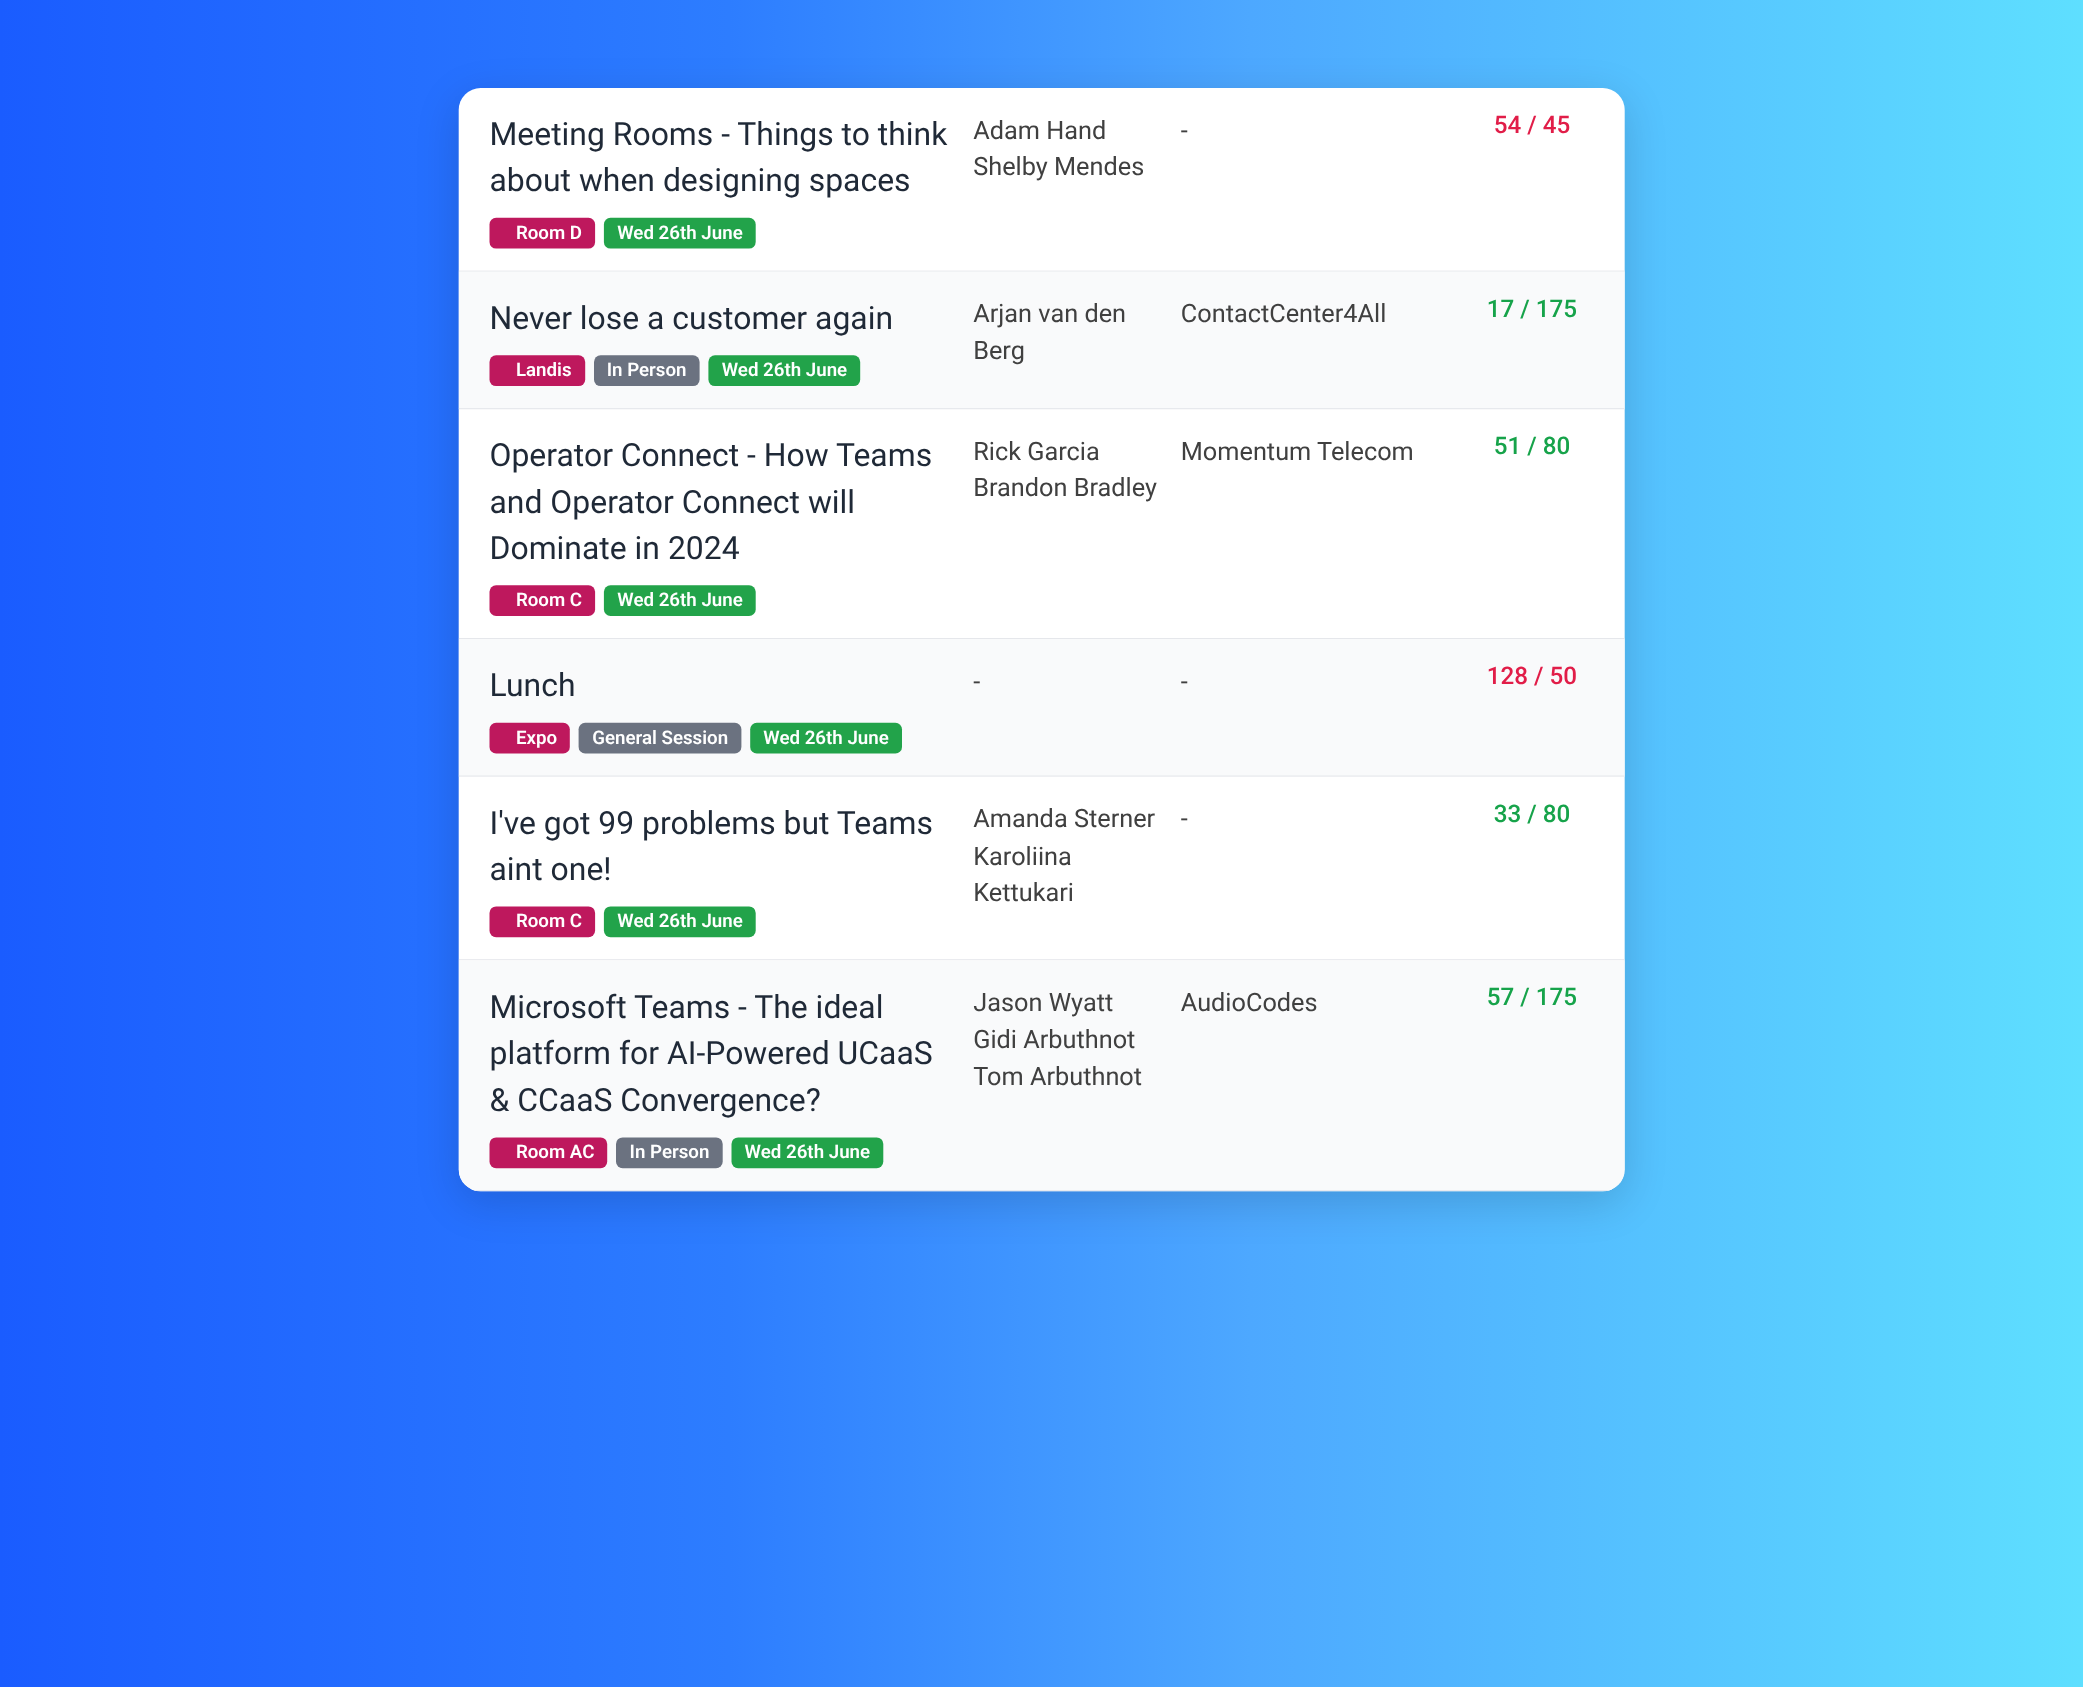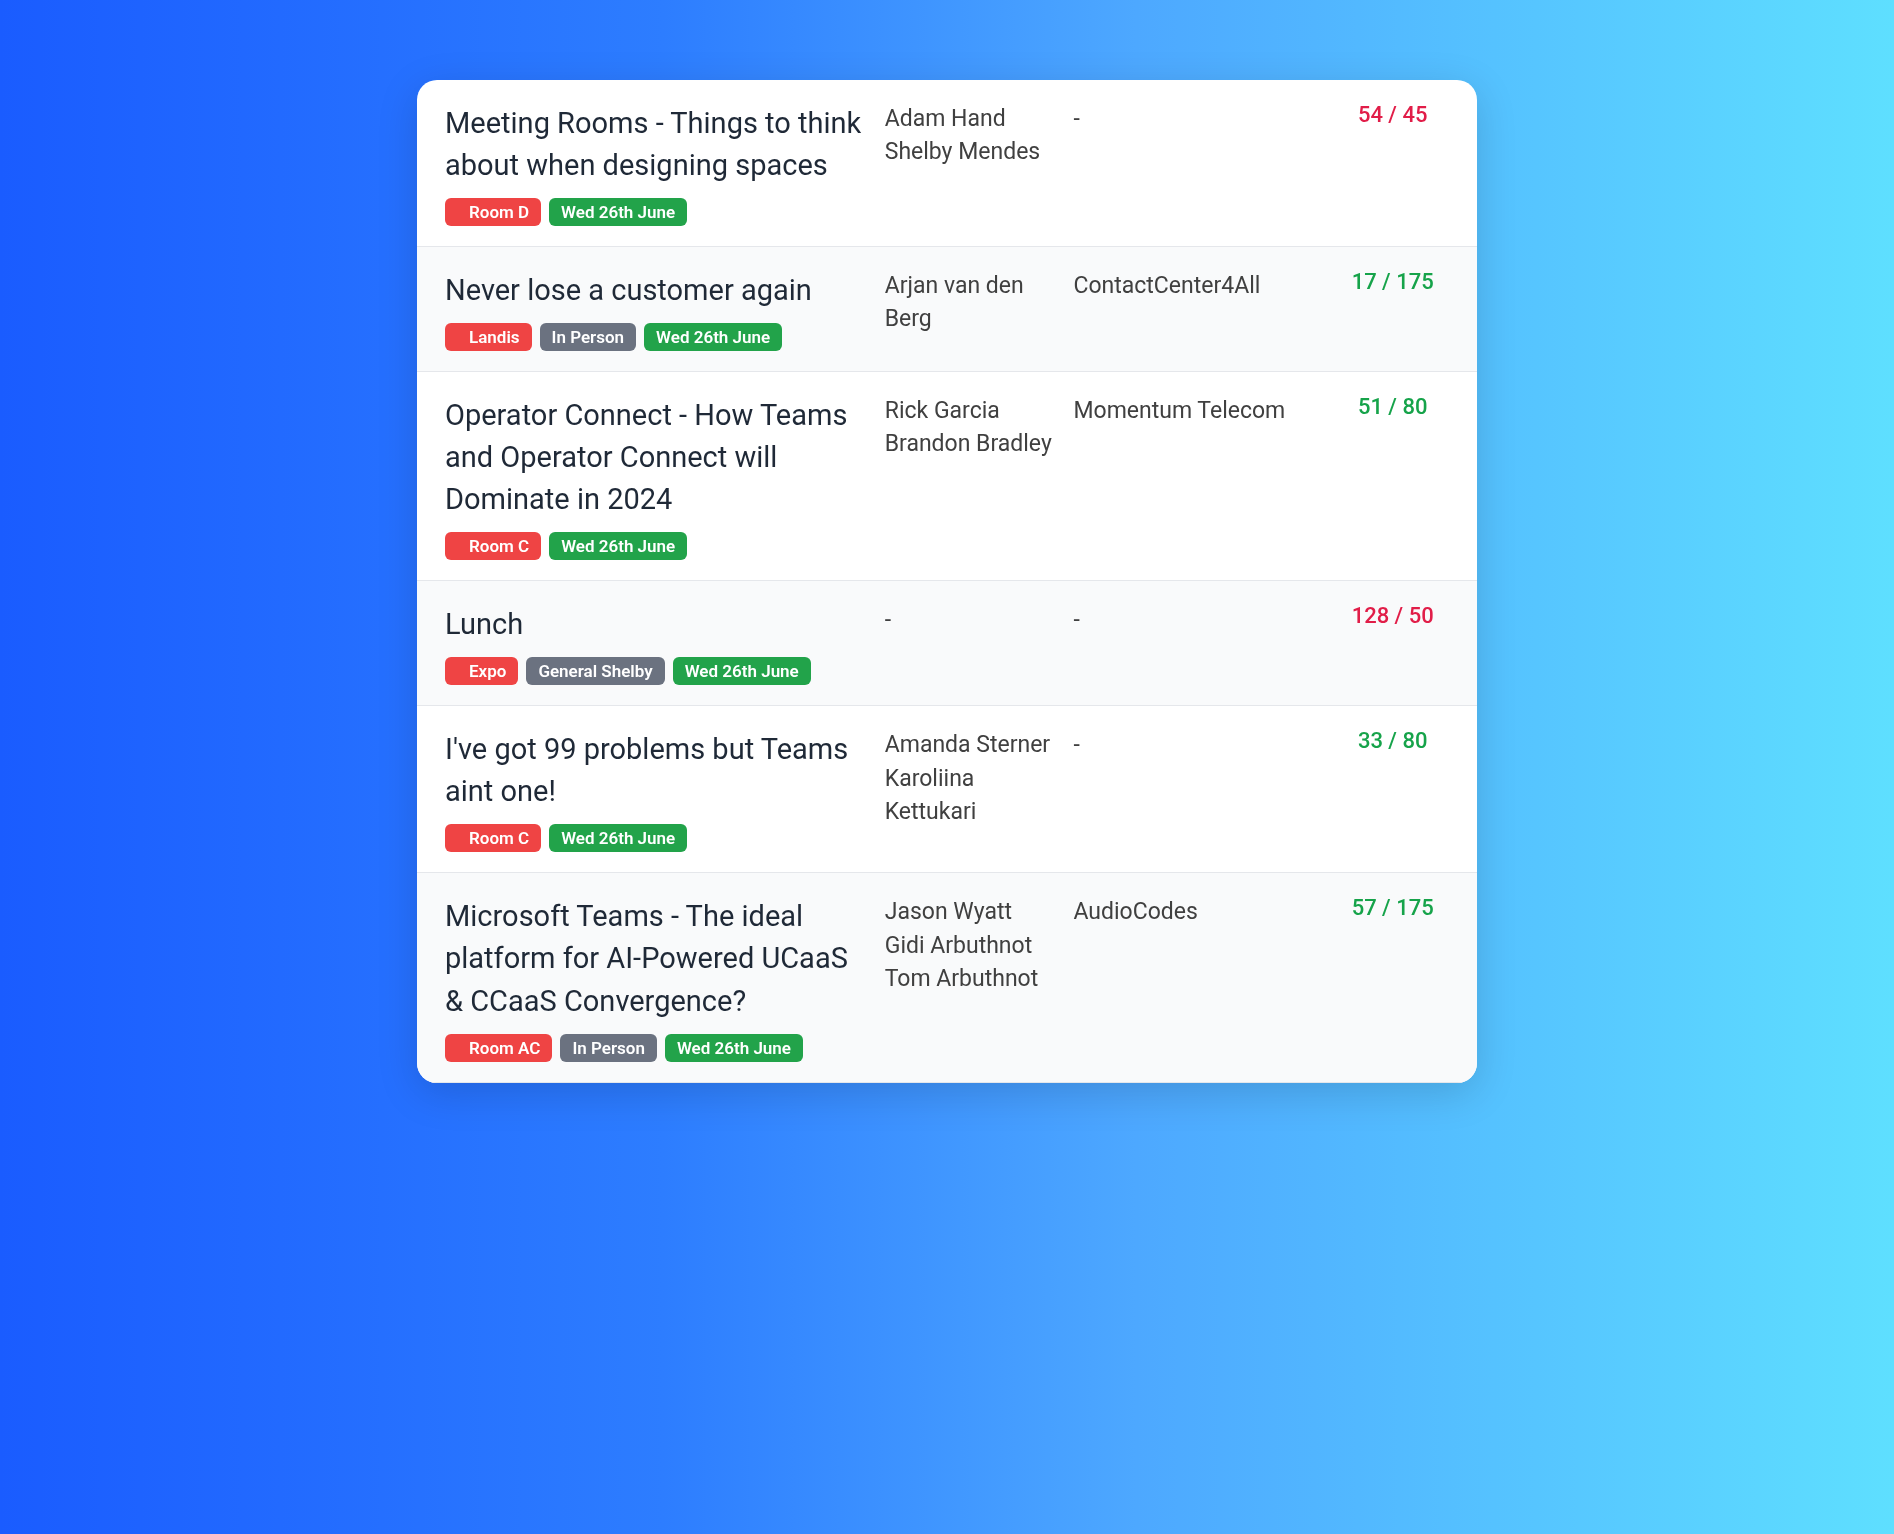--- a/index.html
+++ b/index.html
@@ -42,21 +42,21 @@
   }
   .badge {
     display: inline-block;
     padding: 4px 12px;
     border-radius: 6px;
     font-size: 17px;
     font-weight: 600;
     color: #fff;
     white-space: nowrap;
   }
-  .badge-teal { background: #ef4444; padding-left: 24px; }
+  .badge-teal { background: #be185d; padding-left: 24px; }
   .badge-gray { background: #6b7280; }
   .badge-green { background: #22a34a; }
   .people-cell, .company-cell {
     font-size: 23px;
     line-height: 1.45;
     color: #404040;
   }
   .capacity-cell {
     font-size: 22px;
     font-weight: 500;
@@ -113,21 +113,21 @@
         <div>Brandon Bradley</div>
       </div>
       <div class="company-cell">Momentum Telecom</div>
       <div class="capacity-cell cap-green">51 / 80</div>
     </div>
     <div class="row">
       <div class="title-cell">
         <div class="session-title">Lunch</div>
         <div class="badges">
           <span class="badge badge-teal">Expo</span>
-          <span class="badge badge-gray">General Shelby</span>
+          <span class="badge badge-gray">General Session</span>
           <span class="badge badge-green">Wed 26th June</span>
         </div>
       </div>
       <div class="people-cell">
         <div>-</div>
       </div>
       <div class="company-cell">-</div>
       <div class="capacity-cell cap-red">128 / 50</div>
     </div>
     <div class="row">

